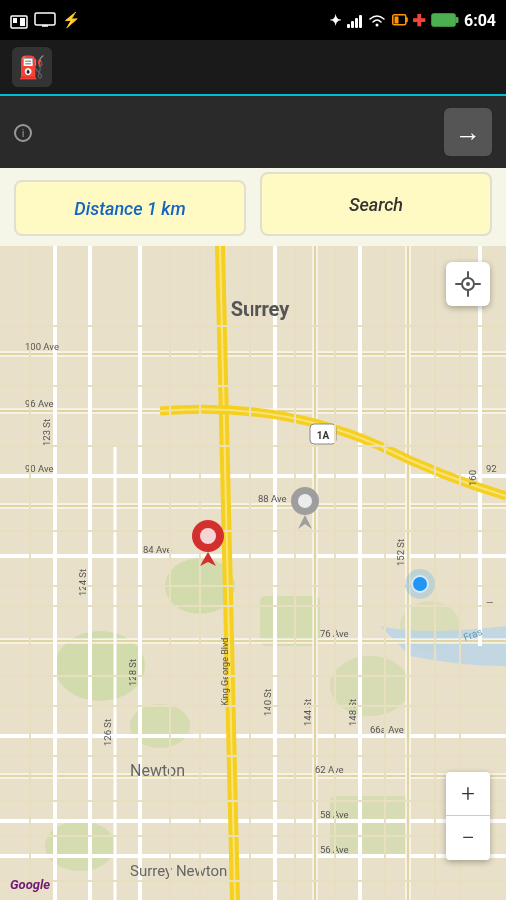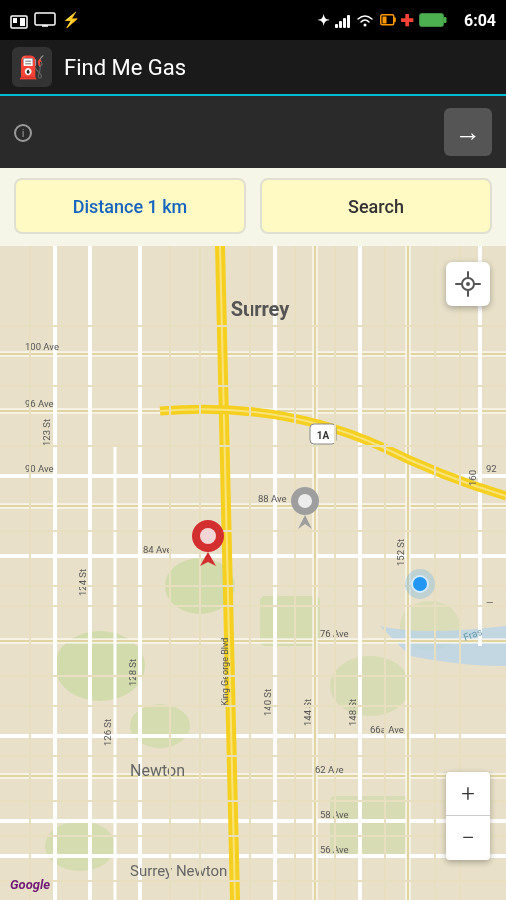--- a/index.html
+++ b/index.html
@@ -48,21 +48,20 @@
     }
     .cross-icon {
       color: #f44336;
       font-size: 16px;
       font-weight: bold;
     }
     .time-text {
       color: #fff;
       font-size: 16px;
       font-weight: bold;
-      margin-left: 12px;
     }
 
     
     .app-header {
       width: 506px;
       height: 56px;
       background: #1a1a1a;
       border-bottom: 2px solid #00bcd4;
       display: flex;
       align-items: center;
@@ -135,43 +134,44 @@
       color: #fff;
       font-size: 24px;
     }
 
     
     .action-buttons {
       width: 506px;
       height: 78px;
       background: #f5f5e8;
       display: flex;
-      align-items: flex-start;
+      align-items: flex-end;
       padding: 10px 14px;
       gap: 14px;
+      font-style: italic;
     }
     .btn-distance {
       flex: 1;
       height: 56px;
       background: #fff9c4;
       border: 2px solid #e0e0d0;
       border-radius: 8px;
       display: flex;
       align-items: center;
       justify-content: center;
       cursor: pointer;
     }
     .btn-distance-text {
       color: #1565c0;
       font-size: 18px;
       font-weight: 500;
     }
     .btn-search {
       flex: 1;
-      height: 56px;
+      height: 64px;
       background: #fff9c4;
       border: 2px solid #e0e0d0;
       border-radius: 8px;
       display: flex;
       align-items: center;
       justify-content: center;
       cursor: pointer;
     }
     .btn-search-text {
       color: #333;
@@ -297,21 +297,20 @@
       <rect x="24.5" y="4" width="3" height="6" rx="1" fill="#4caf50"></rect>
     </svg>
     <span class="time-text">6:04</span>
   </div>
 </div>
 
 <div class="app-header">
   <div class="app-icon">
     <span style="font-size:22px;">⛽</span>
   </div>
-  <span class="app-title">Find Me Gas</span>
 </div>
 
 <div class="ad-banner">
   <div class="ad-content">
     <div class="ad-info-icon">
       <span>i</span>
     </div>
   </div>
   <div class="ad-arrow-btn">
     <span style="font-size:26px;color:#fff;">→</span>

